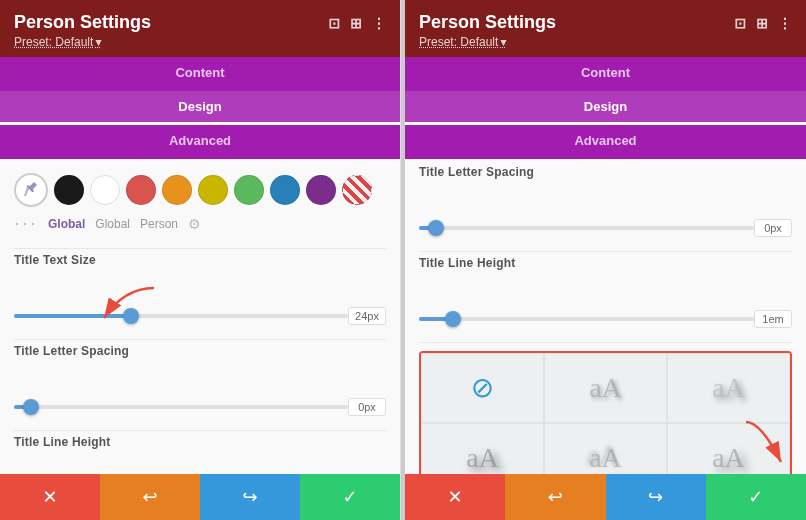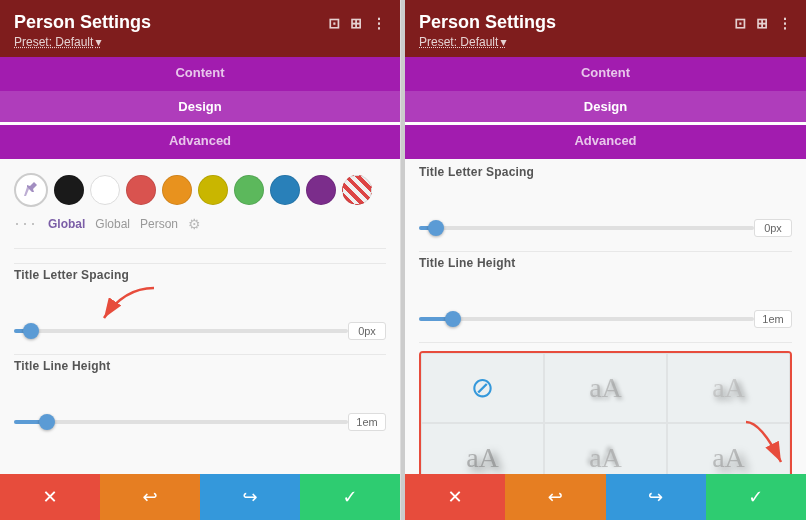--- a/index.html
+++ b/index.html
@@ -380,31 +380,41 @@
         <span class="saved-label">Global</span>
         <span class="global-label">Global</span>
         <span class="recent-label">Person</span>
         <span class="gear-icon">⚙</span>
       </div>
     </div>
 
     <div class="divider"></div>
 
     <div class="slider-section" style="position:relative;">
+      <div class="section-label">Title Text Size</div>
 
       <div style="position:absolute; top:30px; left:70px; pointer-events:none; z-index:10;">
         <svg width="80" height="50" viewBox="0 0 80 50">
           <defs>
             <marker id="arrowhead-left" markerWidth="8" markerHeight="6" refX="8" refY="3" orient="auto">
               <polygon points="0 0, 8 3, 0 6" fill="#e74c3c"></polygon>
             </marker>
           </defs>
           <path d="M70 5 Q40 5 20 35" stroke="#e74c3c" stroke-width="2.5" fill="none" marker-end="url(#arrowhead-left)"></path>
         </svg>
       </div>
+      <div class="slider-row">
+        <div class="slider-wrapper">
+          <div class="slider-track">
+            <div class="slider-fill" style="width:35%;"></div>
+            <div class="slider-thumb" style="left:35%;"></div>
+          </div>
+        </div>
+        <div class="slider-value">24px</div>
+      </div>
     </div>
 
     <div class="divider"></div>
 
     <div class="slider-section">
       <div class="section-label">Title Letter Spacing</div>
       <div class="slider-row">
         <div class="slider-wrapper">
           <div class="slider-track">
             <div class="slider-fill" style="width:5%;"></div>

